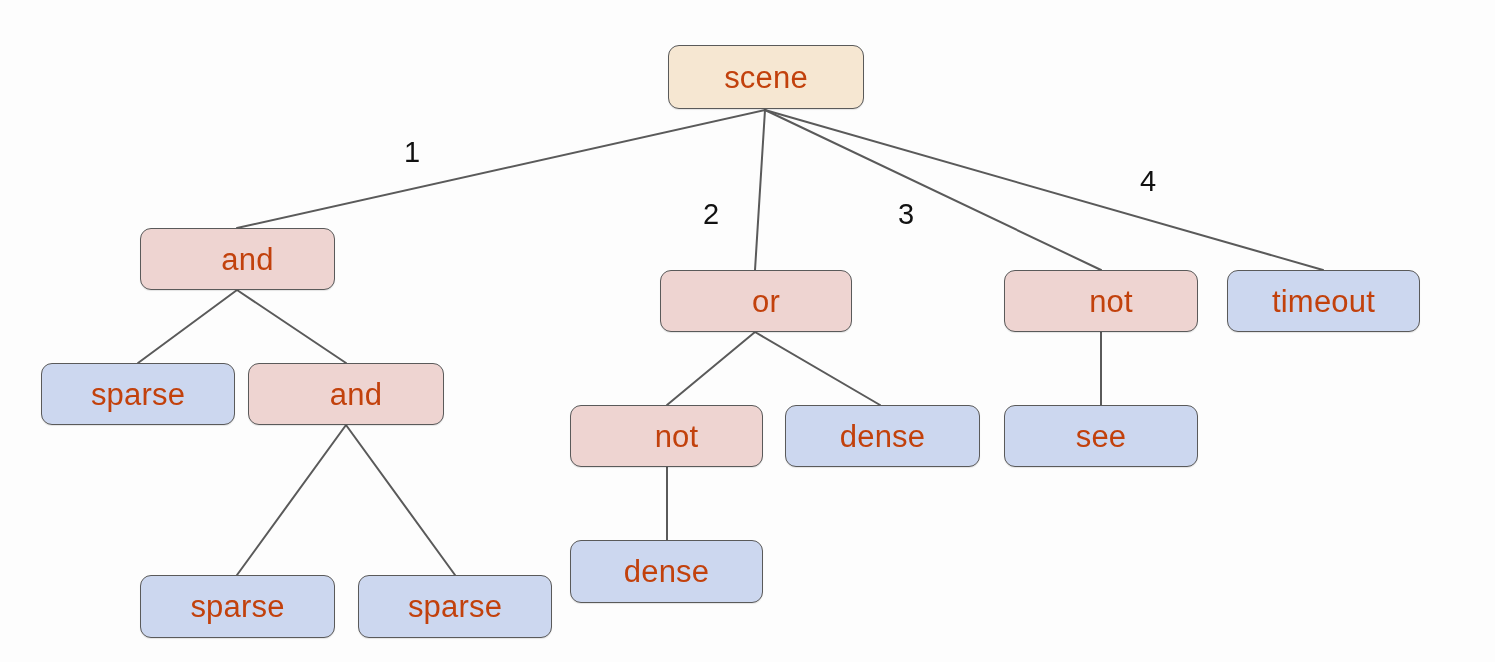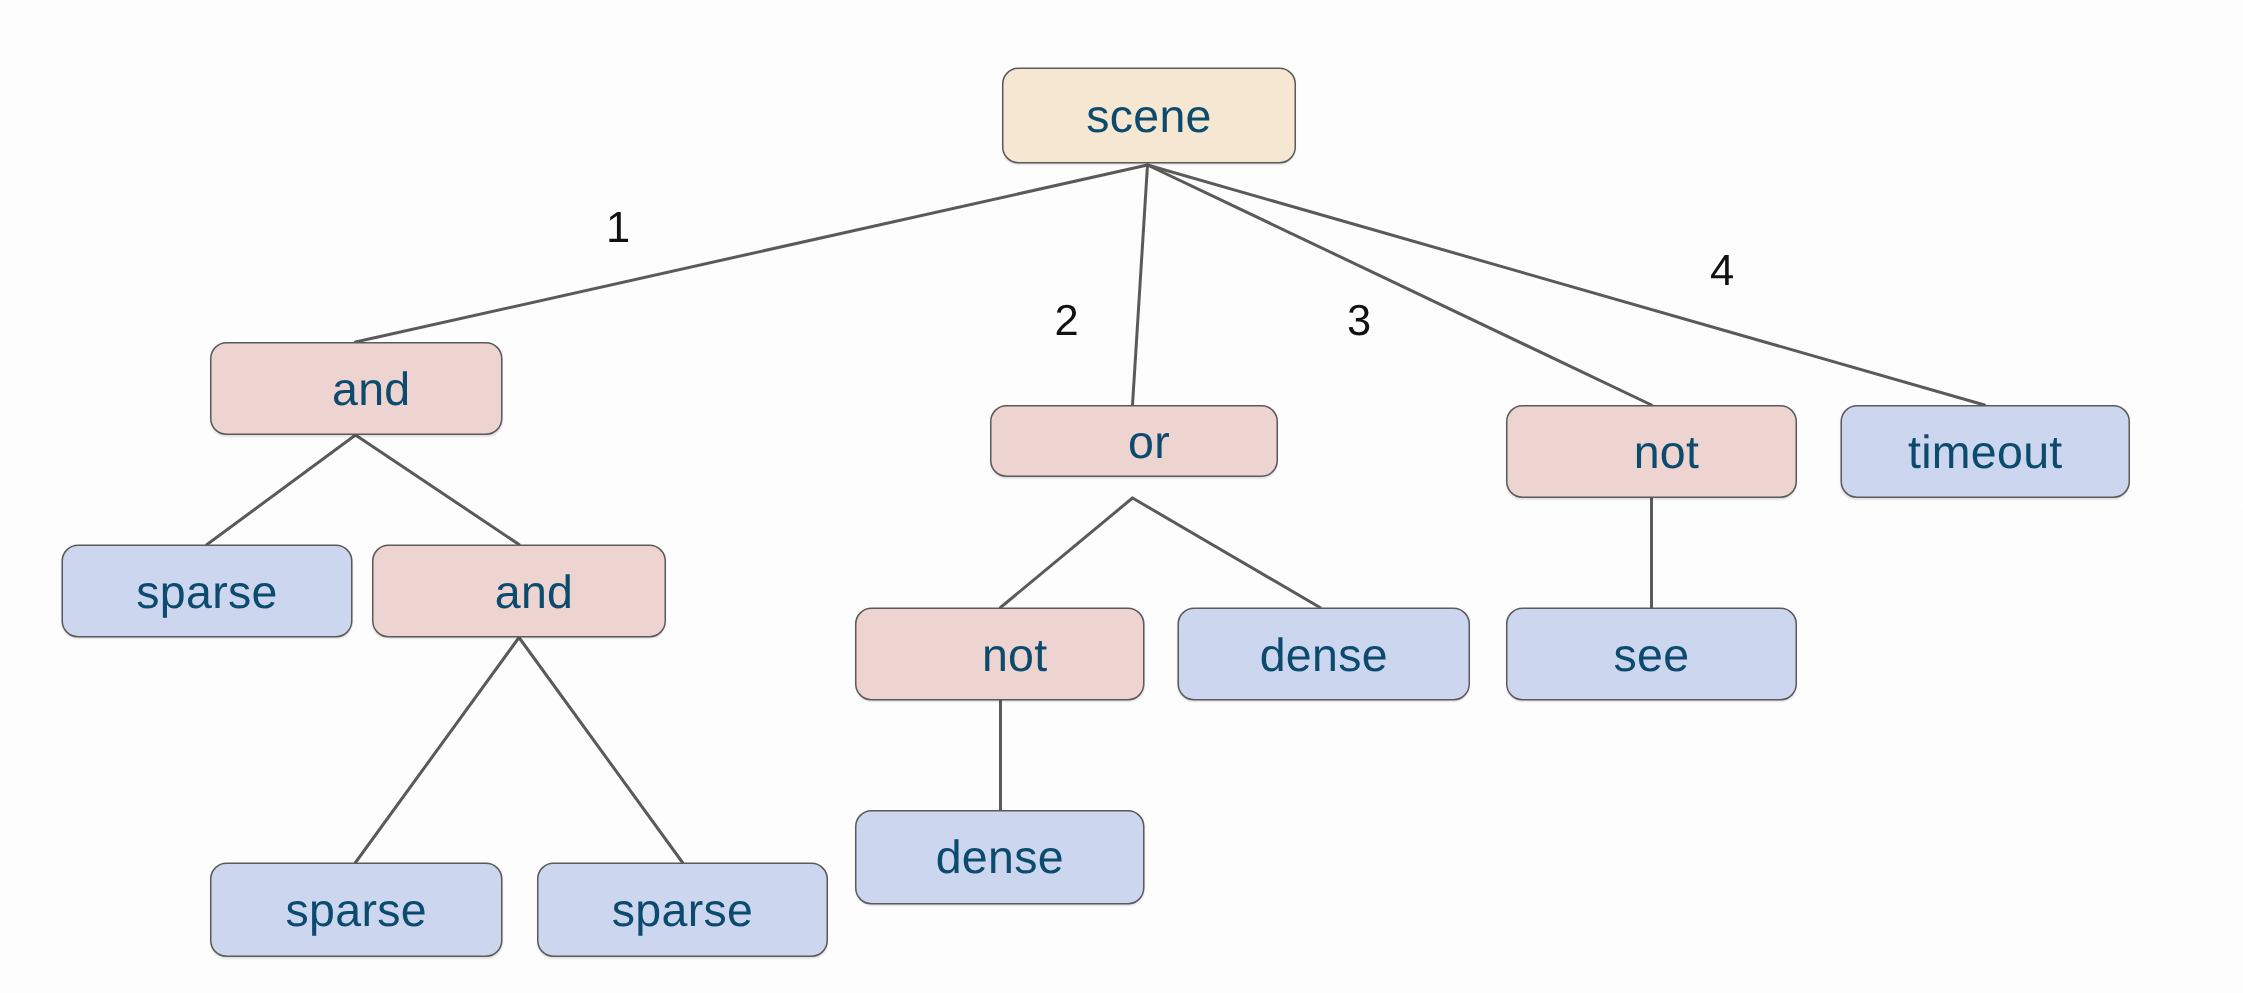--- a/index.html
+++ b/index.html
@@ -28,21 +28,21 @@
   .node {
     position: absolute;
     box-sizing: border-box;
     border: 1.6px solid #5a5a5a;
     border-radius: 11px;
     display: flex;
     align-items: center;
     justify-content: center;
     font-size: 31px;
     line-height: 1;
-    color: #0c4a6e;
+    color: #c2410c;
     letter-spacing: 0.2px;
     box-shadow: 0 1px 1px rgba(0,0,0,0.10);
     z-index: 2;
   }
   .node-root   { background: #f6e7d2; }
   .node-op     { background: #eed4d1; padding-left: 20px; }
   .node-term   { background: #ccd7ef; }
   .edge-label {
     position: absolute;
     font-size: 29px;
@@ -71,21 +71,21 @@
       <line x1="1101" y1="332" x2="1101" y2="405" stroke="#5a5a5a" stroke-width="2" stroke-linecap="round"></line>
     </svg>
 
   <div id="node-layer">
       <div class="node node-root" style="left: 668px; top: 45px; width: 196px; height: 64px;">scene</div>
       <div class="node node-op" style="left: 140px; top: 228px; width: 195px; height: 62px;">and</div>
       <div class="node node-term" style="left: 41px; top: 363px; width: 194px; height: 62px;">sparse</div>
       <div class="node node-op" style="left: 248px; top: 363px; width: 196px; height: 62px;">and</div>
       <div class="node node-term" style="left: 140px; top: 575px; width: 195px; height: 63px;">sparse</div>
       <div class="node node-term" style="left: 358px; top: 575px; width: 194px; height: 63px;">sparse</div>
-      <div class="node node-op" style="left: 660px; top: 270px; width: 192px; height: 48px;">or</div>
+      <div class="node node-op" style="left: 660px; top: 270px; width: 192px; height: 62px;">or</div>
       <div class="node node-op" style="left: 570px; top: 405px; width: 193px; height: 62px;">not</div>
       <div class="node node-term" style="left: 785px; top: 405px; width: 195px; height: 62px;">dense</div>
       <div class="node node-term" style="left: 570px; top: 540px; width: 193px; height: 63px;">dense</div>
       <div class="node node-op" style="left: 1004px; top: 270px; width: 194px; height: 62px;">not</div>
       <div class="node node-term" style="left: 1004px; top: 405px; width: 194px; height: 62px;">see</div>
       <div class="node node-term" style="left: 1227px; top: 270px; width: 193px; height: 62px; border-radius: 11px;">timeout</div>
     </div>
 
   <div id="label-layer">
       <div class="edge-label" style="left: 404px; top: 136px;">1</div>

